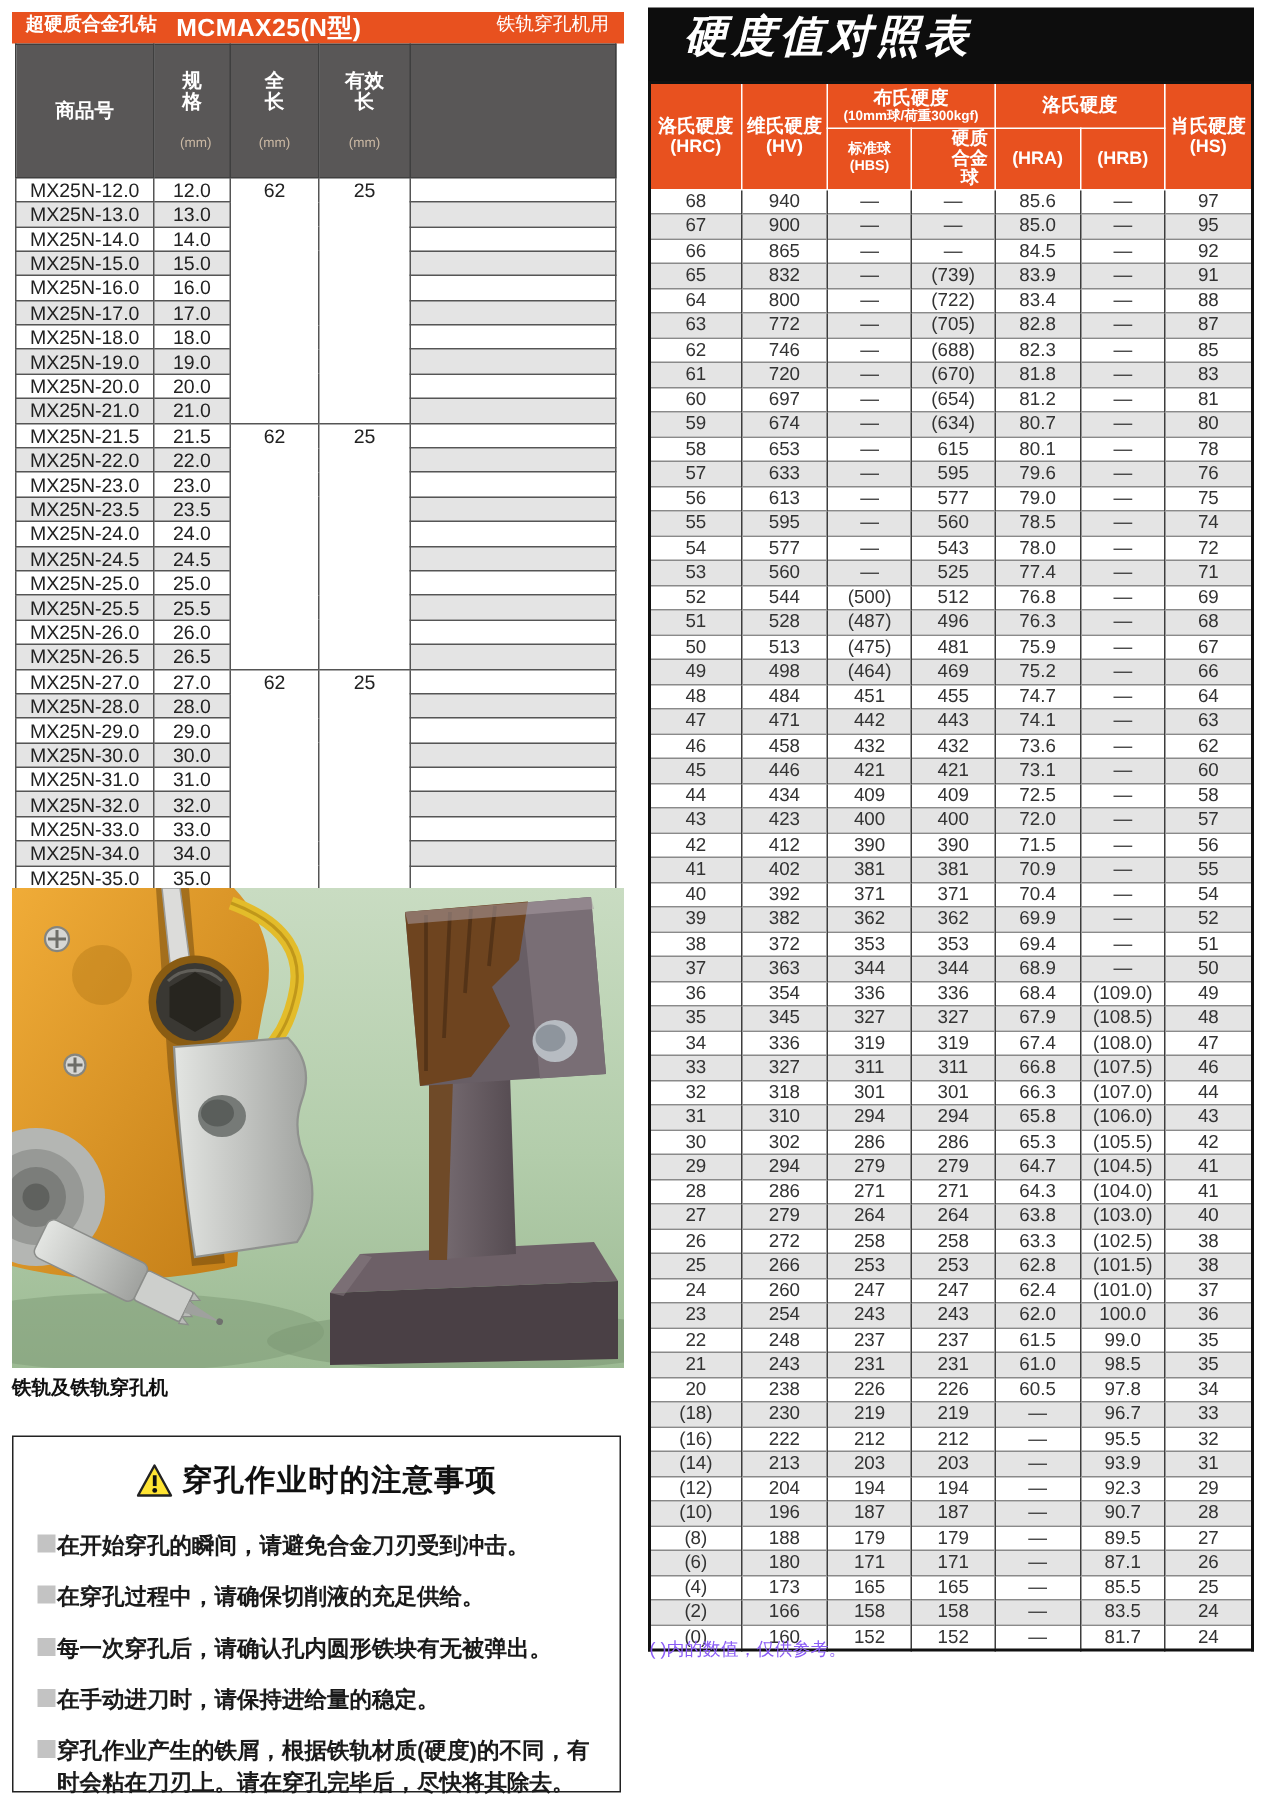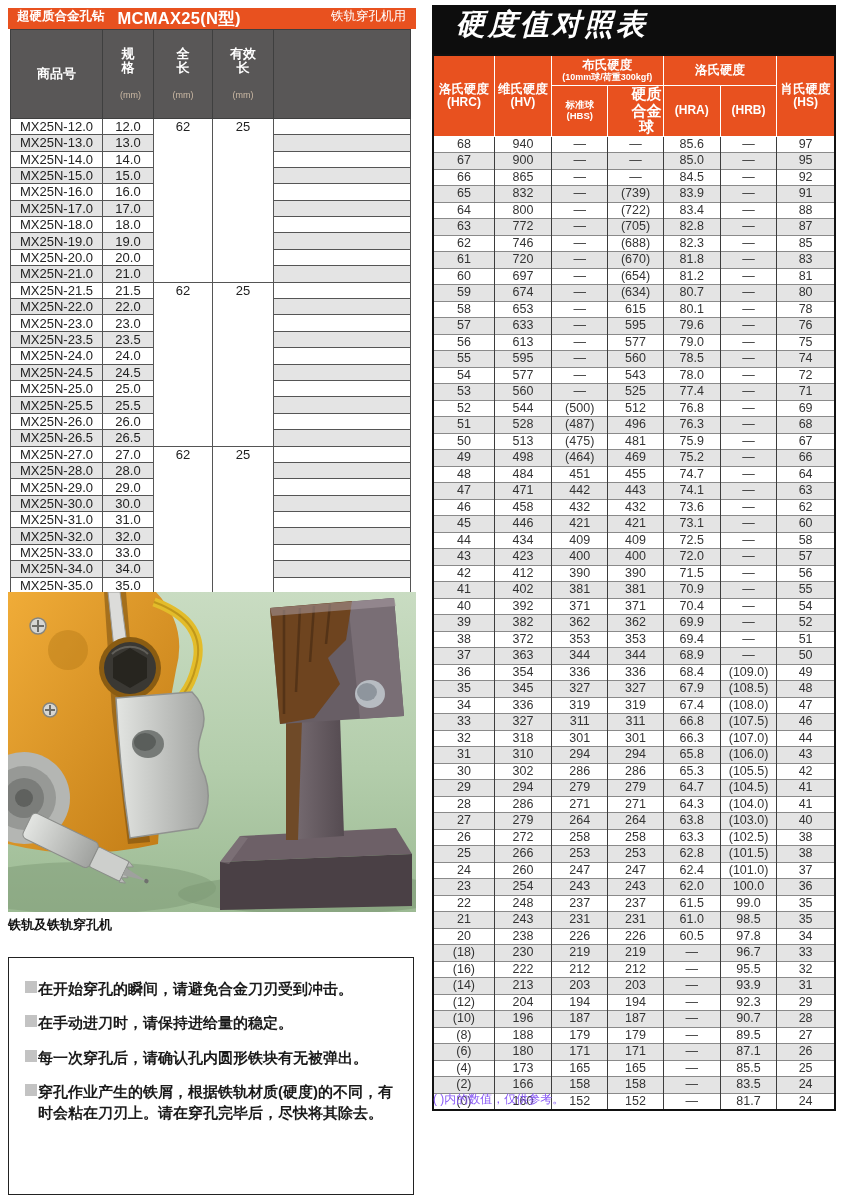--- a/index.html
+++ b/index.html
@@ -49,21 +49,21 @@
   #hardness { position:absolute; left:432px; top:54px; width:404px;
     border-collapse:collapse; table-layout:fixed; border:2px solid #111; }
   #hardness th { background:#e8511f; color:#fff; border:1px solid #fff; font-weight:bold;
     padding:0; vertical-align:middle; }
   #hardness thead tr:first-child th { height:29px; }
   #hardness thead tr:last-child  th { height:28px; }
   .h-main  { display:block; font-size:12.5px; line-height:1.15; }
   .h-paren { display:block; font-size:12px;  line-height:1.15; }
   .h-sub   { display:block; font-size:9px; font-weight:bold; line-height:1.1; margin-top:1px; }
   .h-small { display:block; font-size:9.5px; line-height:1.1; }
-  .h-mid   { display:block; font-size:15px; line-height:1.1;margin-left:22px; }
+  .h-mid   { display:block; font-size:12px; line-height:1.1;margin-left:22px; }
   #hardness td { border-left:1px solid #3d3d3d; border-right:1px solid #3d3d3d;
     border-top:1px solid #8a8a8a; text-align:center; font-size:12.5px; color:#333;
     height:15.5px; line-height:15px; padding:0; background:#fff; }
   #hardness tbody tr:nth-child(even) td { background:#e4e4e4; }
   .footnote { position:absolute; left:433px; top:1091px; font-size:12px; color:#8b5cf6; }
 </style>
 </head>
 <body>
 
 <div id="page">
@@ -321,25 +321,35 @@
           <path d="M126,231 l6,3 -6,3 6,3 -6,3 6,3 -6,3 6,3 -6,2 Z" fill="#b8bab7" stroke="#8b8d8a" stroke-width="0.8"></path>
           <polygon points="126,238 150,241 126,246" fill="#9fa19e"></polygon>
           <circle cx="150" cy="241" r="2.2" fill="#6f716e"></circle>
         </g>
       </g>
     </svg>
   </div>
   <div class="caption">铁轨及铁轨穿孔机</div>
 
   <section class="notice">
+    <div class="notice-title">
+      <span class="warn-icon">
+        <svg width="24" height="22" viewBox="0 0 24 22">
+          <path d="M12 1 L23 21 L1 21 Z" fill="#ffe433" stroke="#222" stroke-width="1.6" stroke-linejoin="round"></path>
+          <rect x="10.9" y="7.5" width="2.5" height="7.2" fill="#111"></rect>
+          <circle cx="12.15" cy="17.6" r="1.6" fill="#111"></circle>
+        </svg>
+      </span>
+      <span>穿孔作业时的注意事项</span>
+    </div>
     <ul class="notice-list" id="notice-list">
         <li><span class="sq"></span><span>在开始穿孔的瞬间，请避免合金刀刃受到冲击。</span></li>
-        <li><span class="sq"></span></li>
+        <li><span class="sq"></span><span>在穿孔过程中，请确保切削液的充足供给。</span></li>
+        <li><span class="sq"></span><span>每一次穿孔后，请确认孔内圆形铁块有无被弹出。</span></li>
         <li><span class="sq"></span><span>在手动进刀时，请保持进给量的稳定。</span></li>
-        <li><span class="sq"></span><span>每一次穿孔后，请确认孔内圆形铁块有无被弹出。</span></li>
         <li><span class="sq"></span><span>穿孔作业产生的铁屑，根据铁轨材质(硬度)的不同，有时会粘在刀刃上。请在穿孔完毕后，尽快将其除去。</span></li>
       </ul>
   </section>
 
   <div class="right-title">
     <span>硬度值对照表</span>
   </div>
 
   <table id="hardness">
     <colgroup>

